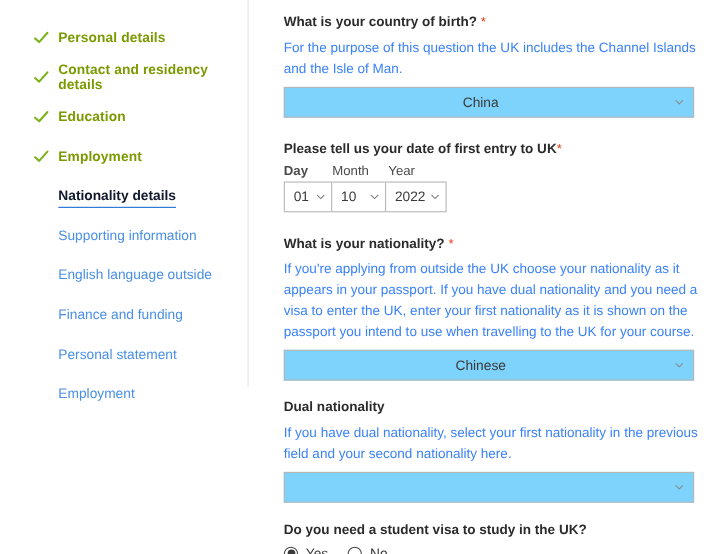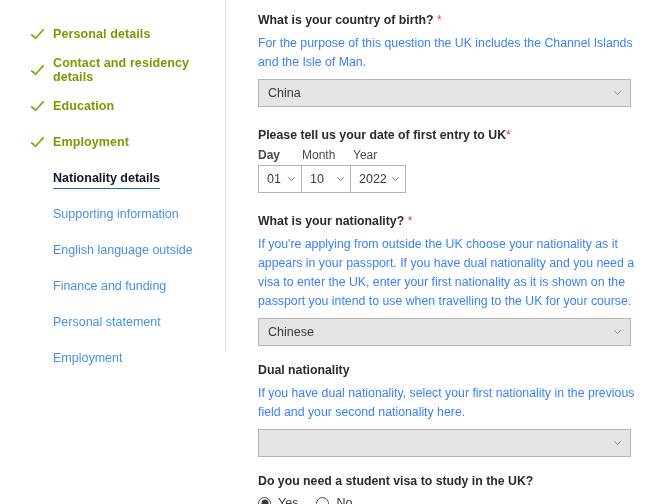--- a/index.html
+++ b/index.html
@@ -108,26 +108,27 @@
     color: #3b82f6;
     line-height: 1.55;
     margin: 0 0 7px 0;
     max-width: 385px;
   }
   .select-box {
     position: relative;
     width: 373px;
     height: 28px;
     border: 1px solid #b6b6b6;
-    background: #e5e5e5;
+    background: #7dd3fc;
     display: flex;
     align-items: center;
     padding: 0 24px 0 9px;
     font-size: 12.5px;
     color: #3a3a3a;
+    justify-content: center;
   }
   .chev {
     position: absolute;
     right: 8px;
     top: 50%;
     transform: translateY(-50%);
     width: 9px;
     height: 9px;
     color: #8a8a8a;
   }

